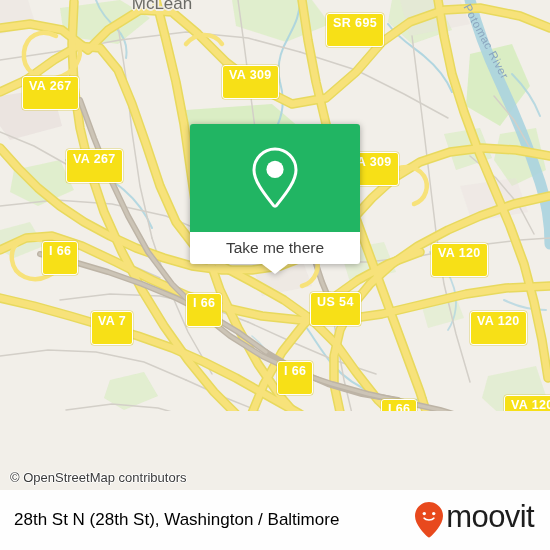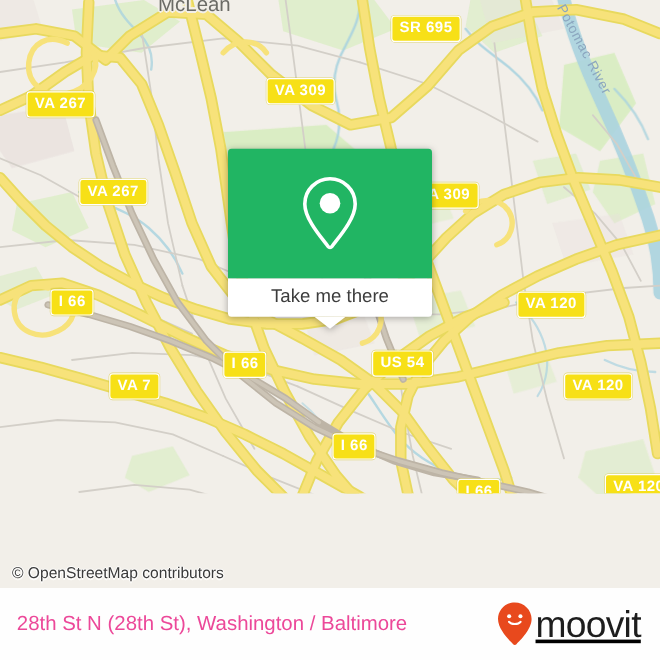--- a/index.html
+++ b/index.html
@@ -17,21 +17,21 @@
   
   .shield{
     position:absolute;
     background:#f7e017;
     border:1.6px solid #ffffff;
     border-radius:3px;
     color:#ffffff;
     font-weight:bold;
     font-size:12.5px;
     line-height:1;
-    padding:3px 6px 4px 6px;
+    padding:3px 6px 16px 6px;
     letter-spacing:.4px;
     white-space:nowrap;
     text-shadow:
        -1.3px 0 #f7e017, 1.3px 0 #f7e017, 0 -1.3px #f7e017, 0 1.3px #f7e017,
        -1px -1px #f7e017, 1px -1px #f7e017, -1px 1px #f7e017, 1px 1px #f7e017;
     box-shadow:0 0 0 .5px rgba(210,190,20,.55);
   }
 
   
   .place{
@@ -79,25 +79,25 @@
     font-size:13px;color:#3a3a3a;
     text-shadow:-1px 0 rgba(255,255,255,.85),1px 0 rgba(255,255,255,.85),0 -1px rgba(255,255,255,.85),0 1px rgba(255,255,255,.85);
     white-space:nowrap;
   }
   #footer{
     position:absolute;left:0;top:490px;width:550px;height:60px;
     background:rgba(255,255,255,.93);
     display:flex;align-items:center;
   }
   #footer-title{
-    margin-left:14px;font-size:17px;color:#ec4899;white-space:nowrap;
+    margin-left:14px;font-size:17px;color:#000000;white-space:nowrap;
   }
   #brand{
     position:absolute;right:16px;top:50%;transform:translateY(-50%);
-    display:flex;align-items:center;text-decoration:underline;
+    display:flex;align-items:flex-start;
   }
   #brand-word{font-size:31px;color:#1d1d1d;letter-spacing:-.6px;line-height:1;margin-left:2px;}
 </style>
 </head>
 <body>
 
 <div id="root">
 
   <div id="map">
     <svg width="550" height="550" viewBox="0 0 550 550">

